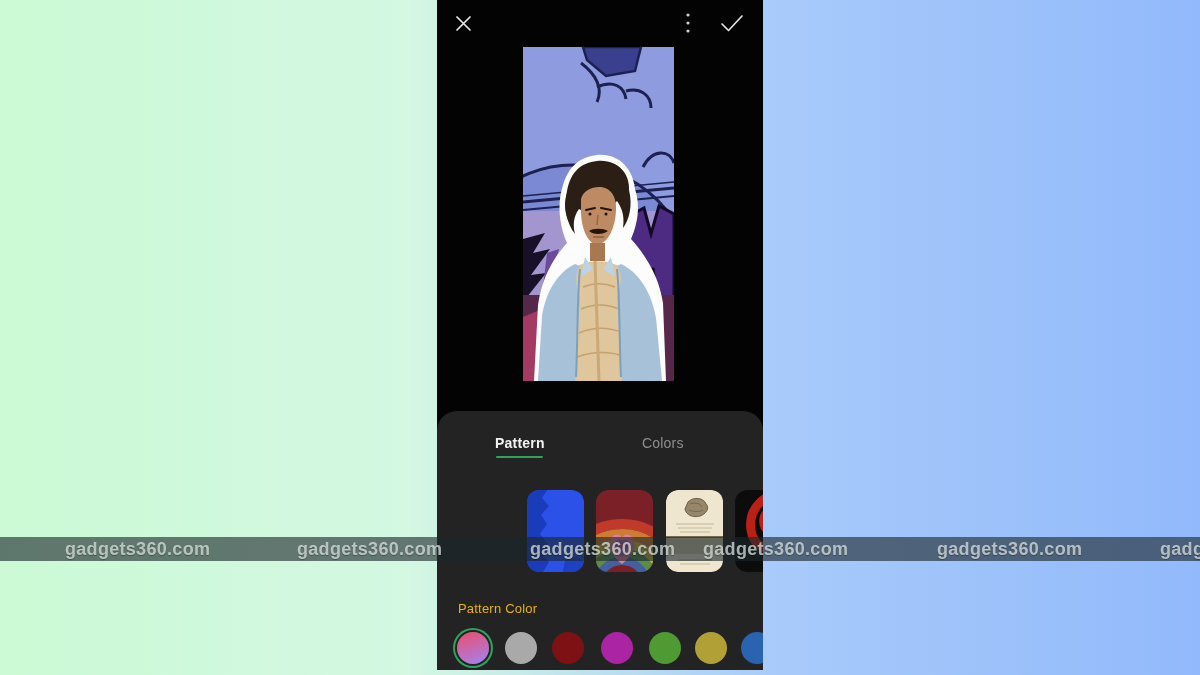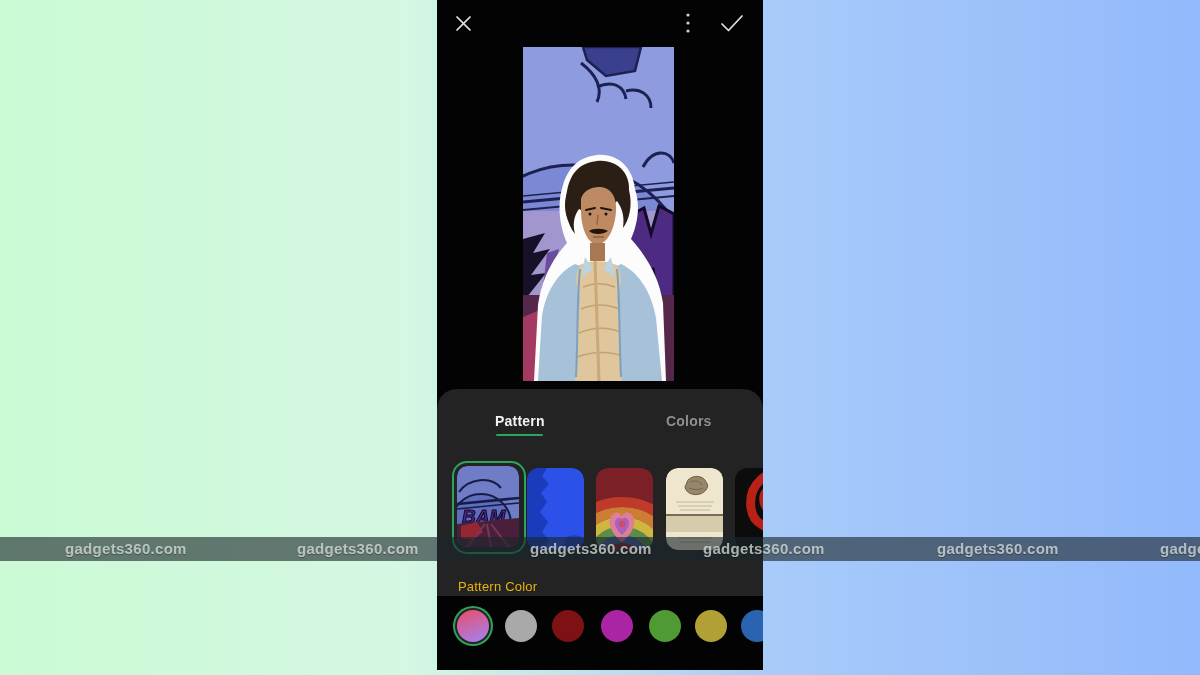--- a/index.html
+++ b/index.html
@@ -13,43 +13,43 @@
   
   .phone{left:437px;top:0;width:326px;height:670px;background:#030303;overflow:hidden;}
   .icon-btn{display:flex;align-items:center;justify-content:center;cursor:pointer;}
   .close-btn{left:13px;top:10px;width:26px;height:26px;}
   .more-btn{left:244px;top:10px;width:14px;height:26px;}
   .check-btn{left:281px;top:10px;width:28px;height:26px;}
 
   .canvas{left:86px;top:47px;width:151px;height:334px;overflow:hidden;}
 
   
-  .sheet{left:0;top:389px;width:326px;height:207px;background:#232323;border-radius:20px 20px 0 0;}
+  .sheet{left:0;top:411px;width:326px;height:259px;background:#232323;border-radius:20px 20px 0 0;}
   .tab{top:24px;font-size:14px;letter-spacing:.2px;cursor:pointer;}
   .tab-pattern{left:58px;color:#f2f2f2;font-weight:700;}
-  .tab-colors{left:205px;color:#8f8f8f;font-weight:700;margin-left:24px;}
+  .tab-colors{left:205px;color:#8f8f8f;font-weight:400;}
   .tab-underline{left:59px;top:45px;width:47px;height:2px;background:#2ca45e;border-radius:1px;}
 
   .thumb{top:79px;width:57px;height:82px;border-radius:12px;overflow:hidden;cursor:pointer;}
   .thumb svg{display:block;}
   .thumb-selected{left:15px;top:72px;width:64px;height:83px;padding:3px;border:2px solid #2ca45e;
     border-radius:15px;background:transparent;}
   .thumb-selected .inner{width:62px;height:81px;border-radius:10px;overflow:hidden;}
   .t2{left:90px;} .t3{left:159px;} .t4{left:229px;} .t5{left:298px;}
 
   .section-label{left:21px;top:190px;font-size:13px;color:#eab308;letter-spacing:.2px;}
 
   .sw{top:221px;width:32px;height:32px;border-radius:50%;cursor:pointer;}
   .sw-selected{box-shadow:0 0 0 2px #232323,0 0 0 4px #2ca45e;}
   .s1{left:20px;} .s2{left:68px;} .s3{left:115px;} .s4{left:164px;}
   .s5{left:212px;} .s6{left:258px;} .s7{left:304px;}
 
   
   .wm-band{left:0;top:537px;width:1200px;height:24px;background:rgba(28,39,44,.62);z-index:20;overflow:hidden;}
-  .wm{position:absolute;top:0;height:24px;line-height:24px;font-size:15px;font-weight:700;
+  .wm{position:absolute;top:0;height:24px;line-height:24px;font-size:18px;font-weight:700;
       color:rgba(228,235,232,.72);letter-spacing:.3px;text-shadow:0 1px 1px rgba(0,0,0,.3);white-space:nowrap;}
   .wm1{left:65px;} .wm2{left:297px;} .wm3{left:530px;} .wm4{left:703px;} .wm5{left:937px;} .wm6{left:1160px;}
 </style>
 </head>
 <body>
 
 <div class="abs phone">
 
   <div class="abs icon-btn close-btn">
     <svg width="19" height="19" viewBox="0 0 19 19">
@@ -128,35 +128,20 @@
       <path d="M88,210 L80,222 L92,230 Z" fill="#bcd3e4"></path>
     </svg>
   </div>
 
   <div class="abs sheet">
 
     <div class="abs tab tab-pattern">Pattern</div>
     <div class="abs tab-underline"></div>
     <div class="abs tab tab-colors">Colors</div>
 
-    <div class="abs thumb-selected">
-      <div class="inner">
-        <svg width="62" height="81" viewBox="0 0 62 81">
-          <rect width="62" height="81" rx="10" fill="#6f7cc6"></rect>
-          <circle cx="24" cy="58" r="30" fill="#5f6dbd" stroke="#161b48" stroke-width="2"></circle>
-          <path d="M2,26 C12,12 34,10 44,22" stroke="#161b48" stroke-width="2" fill="none"></path>
-          <path d="M0,38 L62,32" stroke="#161b48" stroke-width="2.5"></path>
-          <path d="M0,43 L62,37" stroke="#161b48" stroke-width="1.5"></path>
-          <text x="5" y="57" font-family="Liberation Sans, sans-serif" font-size="19" font-weight="900" font-style="italic" fill="#4d2a80" stroke="#10082a" stroke-width="1">BAM</text>
-          <path d="M0,58 L62,52 L62,81 L0,81 Z" fill="#4a1f3c"></path>
-          <path d="M4,60 L20,56 L26,66 L16,74 L4,72 Z" fill="#952733"></path>
-          <path d="M10,81 L28,58 M34,81 L30,58 M52,81 L34,58" stroke="#7c3558" stroke-width="2" fill="none"></path>
-        </svg>
-      </div>
-    </div>
 
     <div class="abs thumb t2">
       <svg width="57" height="82" viewBox="0 0 57 82">
         <rect width="57" height="82" rx="12" fill="#2c51e9"></rect>
         <path d="M0,0 L20,0 L15,8 L22,16 L14,25 L20,34 L13,44 L21,54 L15,64 L22,72 L16,82 L0,82 Z" fill="#1b3cba"></path>
         <path d="M38,70 C46,65 57,67 57,75 L57,82 L36,82 Z" fill="#1e40c4"></path>
       </svg>
     </div>
 
     <div class="abs thumb t3">

